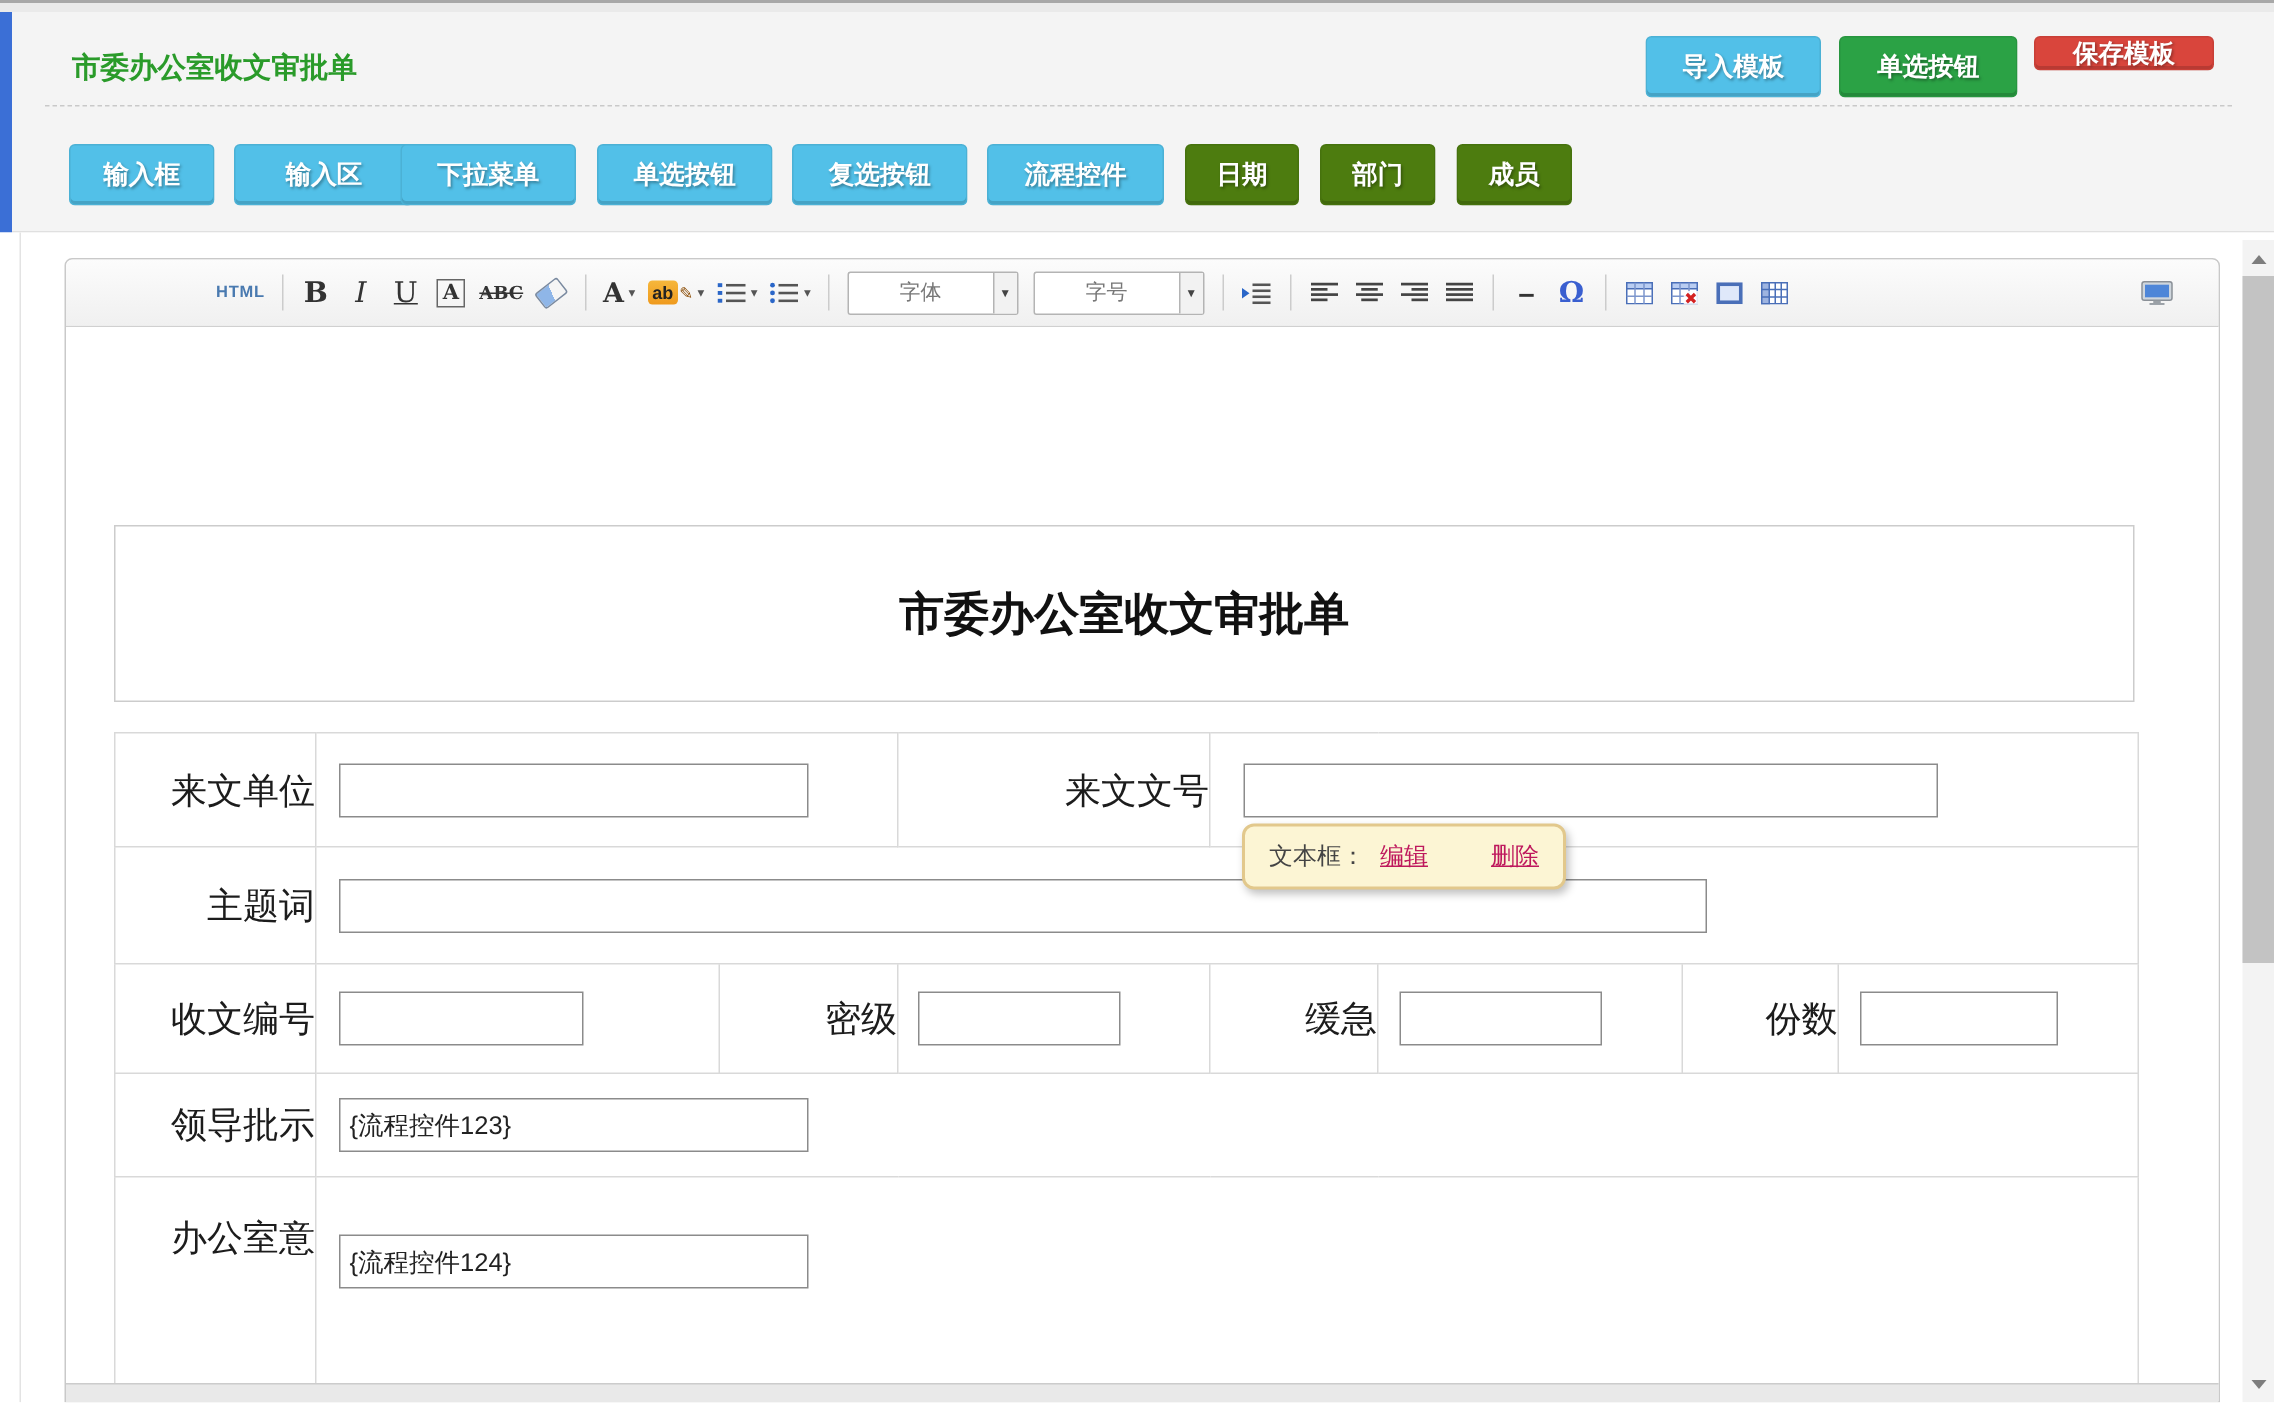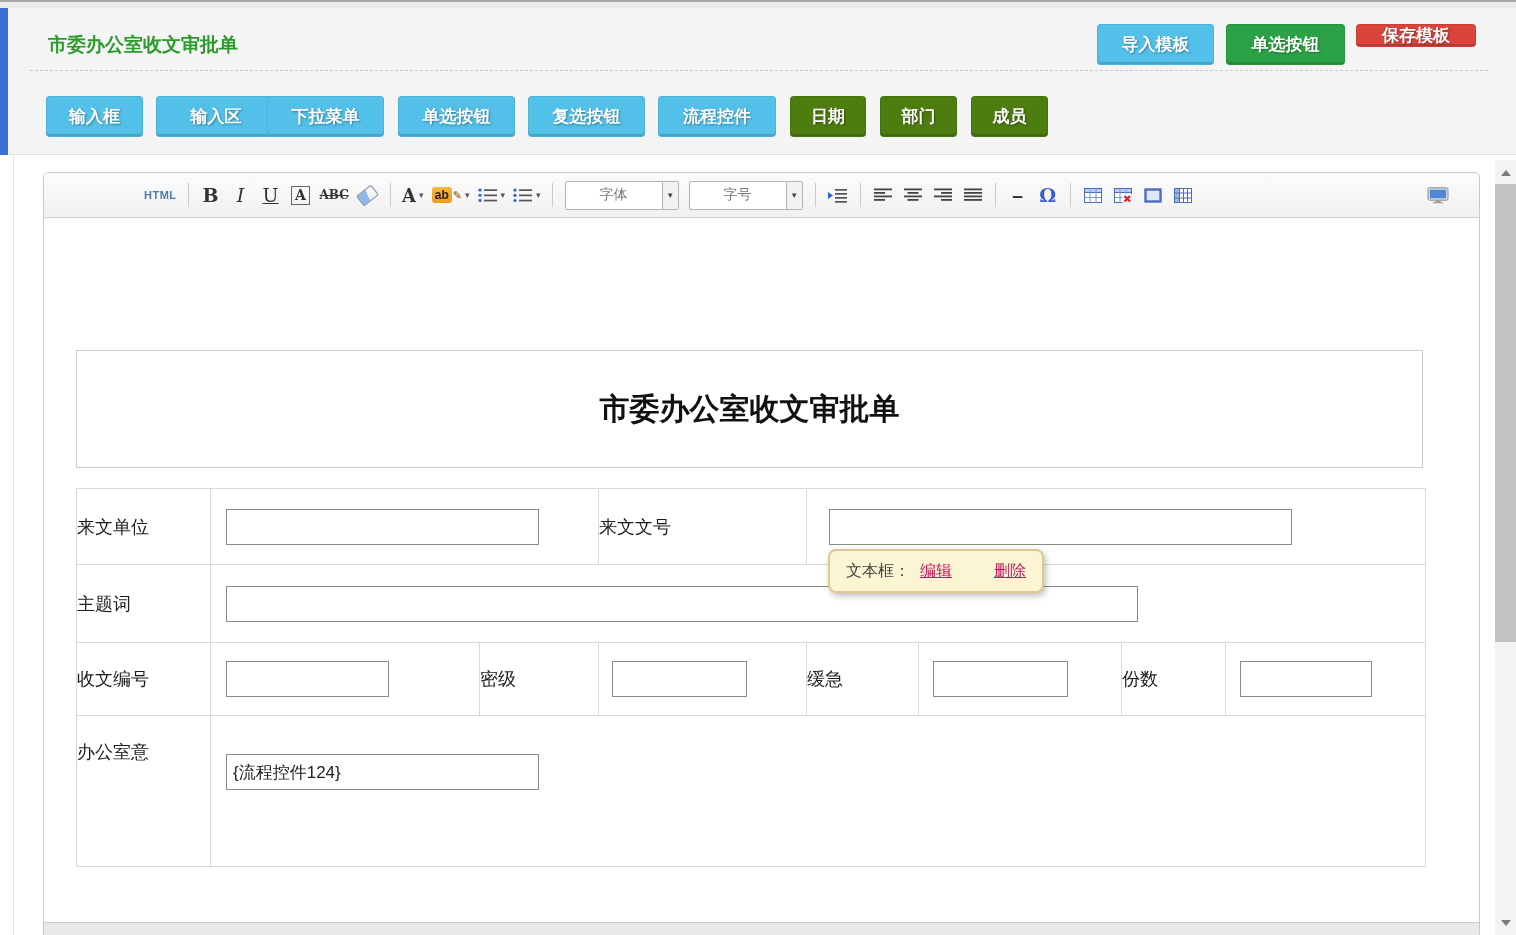--- a/index.html
+++ b/index.html
@@ -64,21 +64,21 @@
   .t-omega{font-family:"DejaVu Serif",serif;font-weight:bold;font-size:19px;color:#3a5fd0;}
   .t-full{margin-left:auto;}
 
   
   .canvas{position:relative;height:704px;overflow:hidden;background:#fff;}
   .form-title-box{position:absolute;left:32px;top:132px;width:1347px;height:118px;border:1px solid #ccc;
                   display:flex;align-items:center;justify-content:center;box-sizing:border-box;}
   .form-title{font-size:30px;font-weight:bold;color:#111;}
   .form-table{position:absolute;left:32px;top:270px;border-collapse:collapse;table-layout:fixed;}
   .form-table td{border:1px solid #d9d9d9;padding:0;vertical-align:middle;}
-  .lab{display:block;text-align:left;font-size:18px;color:#1c1c1c;}
+  .lab{display:block;text-align:right;font-size:24px;color:#1c1c1c;}
   .fi{display:block;height:36px;border:1px solid #8b8b8b;background:#fff;box-sizing:border-box;
       font-size:17px;color:#222;padding:0 6px;font-family:"Liberation Sans",sans-serif;margin:0 0 0 15px;}
   tr.r1 td{height:75px;} tr.r2 td{height:77px;} tr.r3 td{height:77px;}
   tr.r4 td{height:72px;} tr.r5 td{height:68px;}
   tr.r6 td{height:150px;vertical-align:top;}
   tr.r6 .lab{margin-top:24px;}
   tr.r6 .fi{margin-top:38px;}
   .w313{width:313px;} .w463{width:463px;margin-left:22px;} .w912{width:912px;}
   .w163{width:163px;} .w135a{width:135px;margin-left:13px;} .w135b{width:135px;margin-left:14px;}
   .w132{width:132px;margin-left:14px;}
@@ -342,20 +342,28 @@
             <td>
                   <input class="fi w135b" style="">
                 </td>
             <td>
                   <span class="lab">份数</span>
                 </td>
             <td>
                   <input class="fi w132" style="">
                 </td>
           </tr>
+          <tr class="r5">
+            <td>
+                  <span class="lab">领导批示</span>
+                </td>
+            <td colspan="7">
+                  <input class="fi w313" value="{流程控件123}" style="">
+                </td>
+          </tr>
           <tr class="r6">
             <td>
                   <span class="lab">办公室意</span>
                 </td>
             <td colspan="7">
                   <input class="fi w313" value="{流程控件124}" style="">
                 </td>
           </tr>
         </tbody>
           </table>

